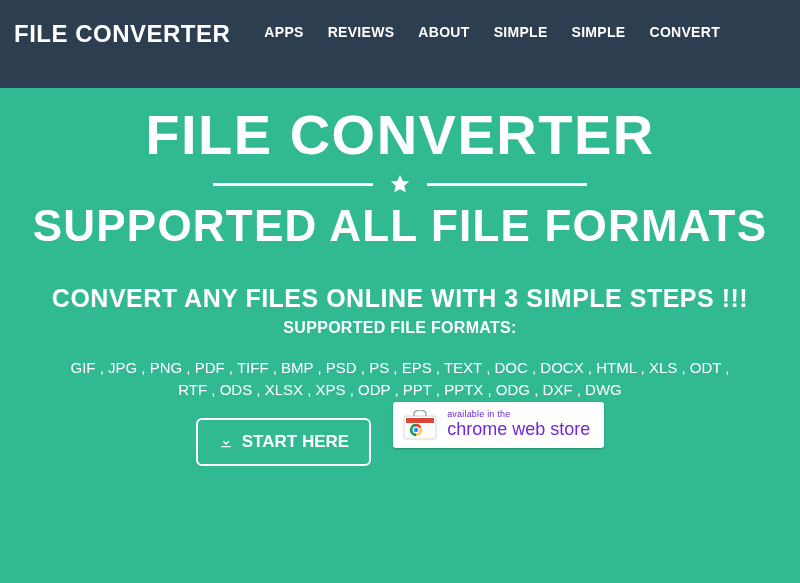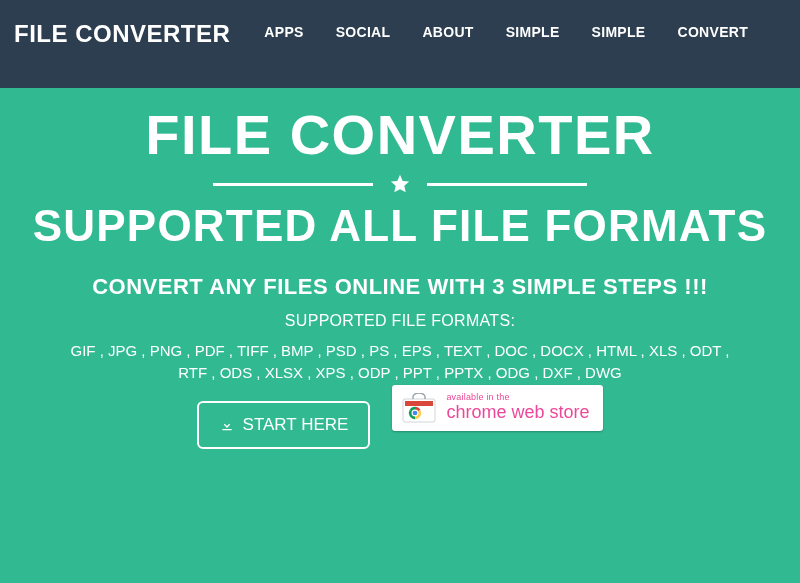--- a/index.html
+++ b/index.html
@@ -21,21 +21,21 @@
     color: #ffffff;
     font-size: 24px;
     font-weight: 700;
     letter-spacing: 0.5px;
     padding-top: 20px;
     padding-right: 22px;
     white-space: nowrap;
   }
   .nav-links {
     display: flex;
-    gap: 8px;
+    gap: 0;
     padding-top: 24px;
   }
   .nav-link {
     color: #ffffff;
     font-size: 14px;
     font-weight: 700;
     padding: 0 12px;
     letter-spacing: 0.3px;
     cursor: pointer;
   }
@@ -65,33 +65,33 @@
     margin: 0 16px;
     width: 22px;
     height: 22px;
     display: inline-block;
   }
   .hero h2 {
     font-size: 44px;
     font-weight: 700;
     letter-spacing: 1.2px;
     line-height: 1.15;
-    margin-bottom: 22px;
+    margin-bottom: 32px;
   }
   .sub1 {
-    font-size: 22px;
+    font-size: 25px;
     font-weight: 700;
     letter-spacing: 0.5px;
-    margin-bottom: 12px;
+    margin-bottom: 6px;
   }
   .sub2 {
     font-size: 16px;
-    font-weight: 400;
+    font-weight: 700;
     letter-spacing: 0.3px;
-    margin-bottom: 10px;
+    margin-bottom: 20px;
   }
   .formats {
     font-size: 15px;
     font-weight: 500;
     line-height: 1.5;
     max-width: 680px;
     margin: 0 auto 16px;
   }
   .cta-row {
     display: flex;
@@ -99,21 +99,21 @@
     justify-content: center;
     gap: 22px;
     margin-top: 2px;
   }
   .start-btn {
     border: 2px solid #ffffff;
     border-radius: 6px;
     color: #ffffff;
     background: transparent;
     font-size: 17px;
-    font-weight: 400;
+    font-weight: 700;
     padding: 12px 20px;
     display: inline-flex;
     align-items: center;
     gap: 8px;
     cursor: pointer;
   }
   .dl-icon {
     width: 16px;
     height: 16px;
     display: inline-block;
@@ -127,35 +127,35 @@
     align-items: center;
     gap: 10px;
     cursor: pointer;
     margin-top: -34px;
   }
   .chrome-badge .bag {
     width: 34px;
     height: 30px;
   }
   .chrome-badge .lbl {
-    color: #ec4899;
+    color: #6d28d9;
     line-height: 1.05;
     text-align: left;
   }
   .chrome-badge .lbl .sm { font-size: 9px; letter-spacing: 0.2px; }
   .chrome-badge .lbl .lg { font-size: 18px; }
 </style>
 </head>
 <body>
 
 <div class="navbar">
   <div class="brand">FILE CONVERTER</div>
   <div class="nav-links">
     <div class="nav-link">APPS</div>
-    <div class="nav-link">SOCIAL</div>
+    <div class="nav-link">REVIEWS</div>
     <div class="nav-link">ABOUT</div>
     <div class="nav-link">SIMPLE</div>
     <div class="nav-link">SIMPLE</div>
     <div class="nav-link">CONVERT</div>
   </div>
 </div>
 
 <div class="hero">
   <h1>FILE CONVERTER</h1>
 

